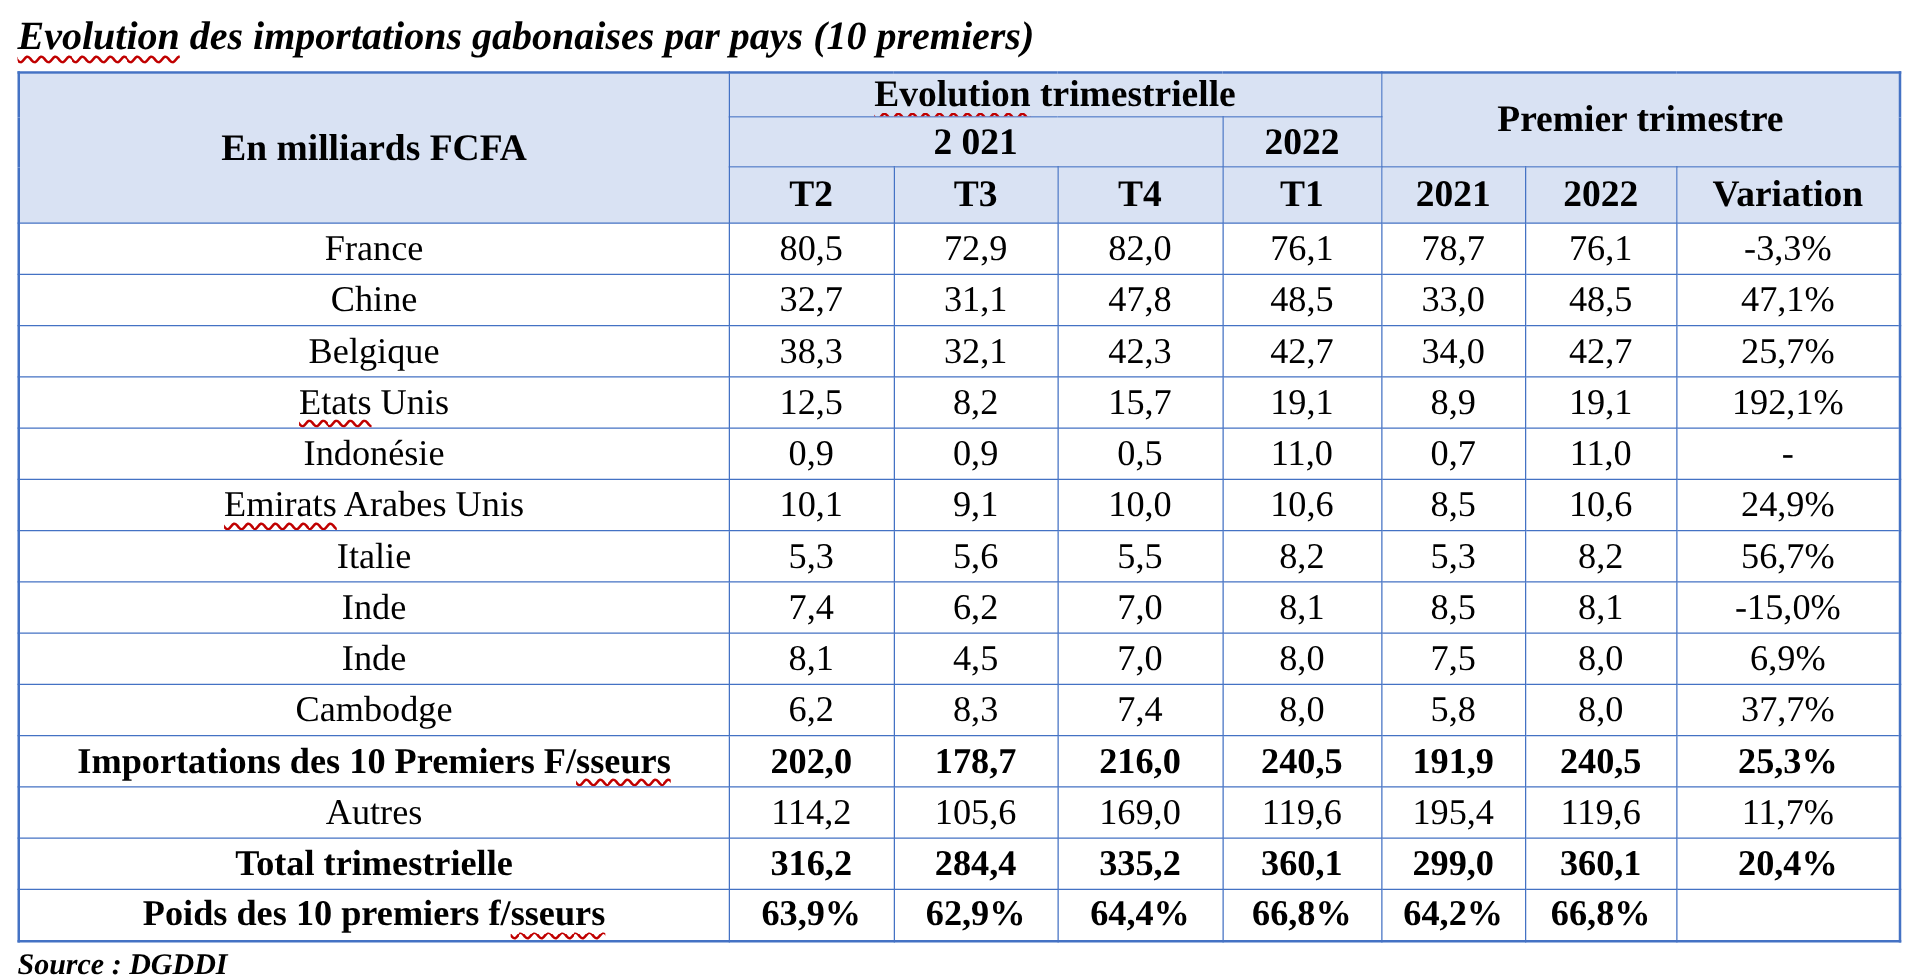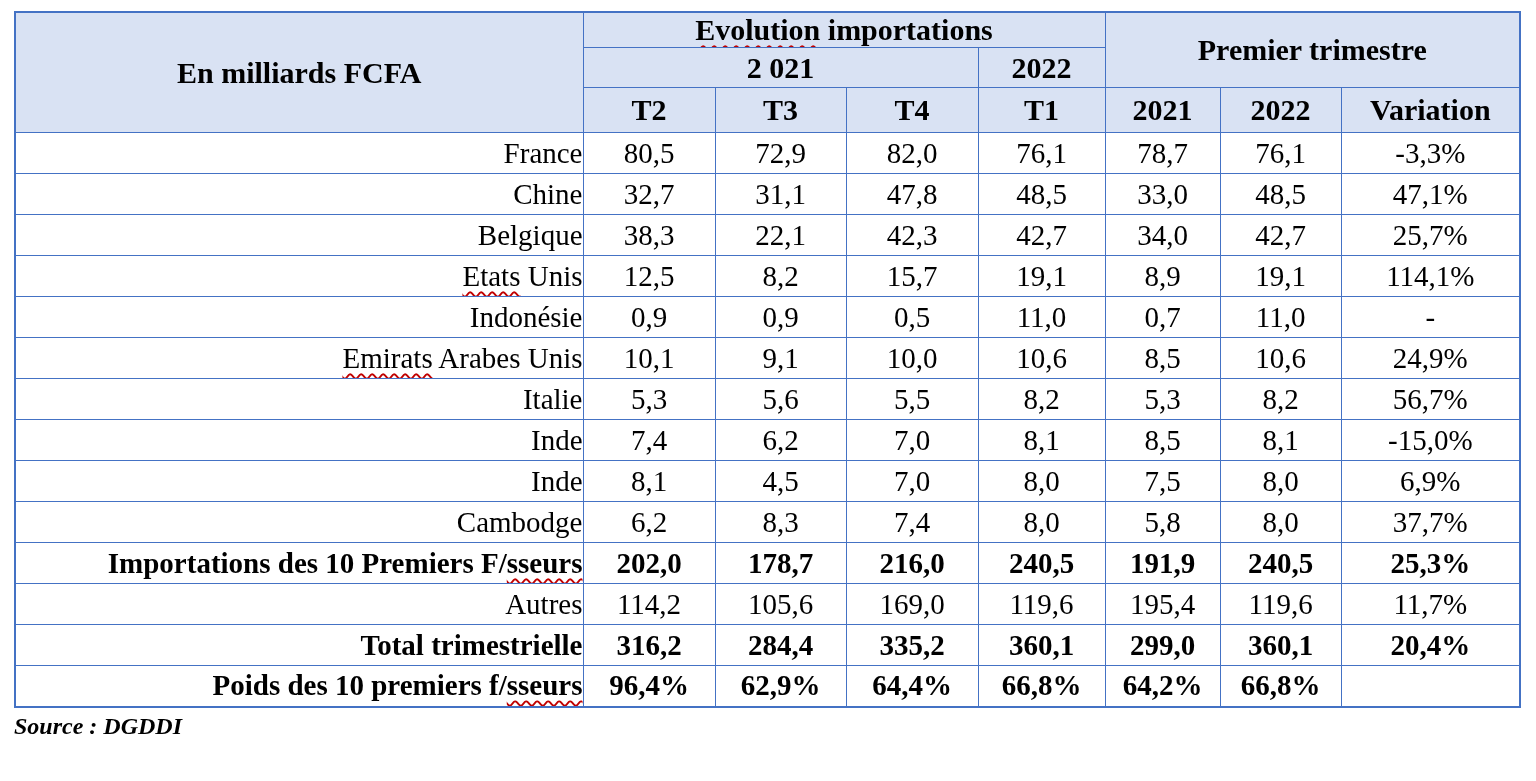--- a/index.html
+++ b/index.html
@@ -48,21 +48,21 @@
   tr.h1 th { height: 35px; }
   tr.h2 th { height: 40px; }
   tr.h3 th { height: 45px; }
   tbody td {
     height: 41px;
     font-size: 29px;
     text-align: center;
     vertical-align: middle;
     background: #ffffff;
   }
-  td.label-cell { text-align: right; padding-left: 10px; }
+  td.label-cell { text-align: center; padding-left: 10px; }
   tr.bold-row td { font-weight: bold; }
   .squiggle {
     text-decoration-line: underline;
     text-decoration-style: wavy;
     text-decoration-color: var(--squiggle-color);
     text-decoration-thickness: 2px;
     text-underline-offset: 5px;
   }
   .source {
     margin: 5px 0 0 14px;
@@ -71,36 +71,37 @@
     font-weight: bold;
     font-style: italic;
     white-space: nowrap;
   }
 </style>
 </head>
 <body>
 
 <div class="page">
 
+  <h1 class="title"><span class="squiggle">Evolution</span><span> des importations gabonaises par pays (10 premiers)</span></h1>
 
   <table class="imports">
     <colgroup>
       <col style="width:568px">
       <col style="width:132px">
       <col style="width:131px">
       <col style="width:132px">
       <col style="width:127px">
       <col style="width:115px">
       <col style="width:121px">
       <col style="width:179px">
     </colgroup>
     <thead>
       <tr class="h1">
         <th rowspan="3">En milliards FCFA</th>
-        <th colspan="4"><span class="squiggle">Evolution</span><span> importations</span></th>
+        <th colspan="4"><span class="squiggle">Evolution</span><span> trimestrielle</span></th>
         <th colspan="3" rowspan="2">Premier trimestre</th>
       </tr>
       <tr class="h2">
         <th colspan="3">2 021</th>
         <th>2022</th>
       </tr>
       <tr class="h3" id="col-header-row">
           <th>T2</th>
           <th>T3</th>
           <th>T4</th>
@@ -127,36 +128,36 @@
           <td class="value-cell">31,1</td>
           <td class="value-cell">47,8</td>
           <td class="value-cell">48,5</td>
           <td class="value-cell">33,0</td>
           <td class="value-cell">48,5</td>
           <td class="value-cell">47,1%</td>
         </tr>
         <tr>
           <td class="label-cell"><span>Belgique</span></td>
           <td class="value-cell">38,3</td>
-          <td class="value-cell">22,1</td>
+          <td class="value-cell">32,1</td>
           <td class="value-cell">42,3</td>
           <td class="value-cell">42,7</td>
           <td class="value-cell">34,0</td>
           <td class="value-cell">42,7</td>
           <td class="value-cell">25,7%</td>
         </tr>
         <tr>
           <td class="label-cell"><span class="squiggle">Etats</span><span> Unis</span></td>
           <td class="value-cell">12,5</td>
           <td class="value-cell">8,2</td>
           <td class="value-cell">15,7</td>
           <td class="value-cell">19,1</td>
           <td class="value-cell">8,9</td>
           <td class="value-cell">19,1</td>
-          <td class="value-cell">114,1%</td>
+          <td class="value-cell">192,1%</td>
         </tr>
         <tr>
           <td class="label-cell"><span>Indonésie</span></td>
           <td class="value-cell">0,9</td>
           <td class="value-cell">0,9</td>
           <td class="value-cell">0,5</td>
           <td class="value-cell">11,0</td>
           <td class="value-cell">0,7</td>
           <td class="value-cell">11,0</td>
           <td class="value-cell">-</td>
@@ -236,21 +237,21 @@
           <td class="value-cell">316,2</td>
           <td class="value-cell">284,4</td>
           <td class="value-cell">335,2</td>
           <td class="value-cell">360,1</td>
           <td class="value-cell">299,0</td>
           <td class="value-cell">360,1</td>
           <td class="value-cell">20,4%</td>
         </tr>
         <tr class="bold-row">
           <td class="label-cell"><span>Poids des 10 premiers f/</span><span class="squiggle">sseurs</span></td>
-          <td class="value-cell">96,4%</td>
+          <td class="value-cell">63,9%</td>
           <td class="value-cell">62,9%</td>
           <td class="value-cell">64,4%</td>
           <td class="value-cell">66,8%</td>
           <td class="value-cell">64,2%</td>
           <td class="value-cell">66,8%</td>
           <td class="value-cell"></td>
         </tr>
       </tbody>
   </table>
 

